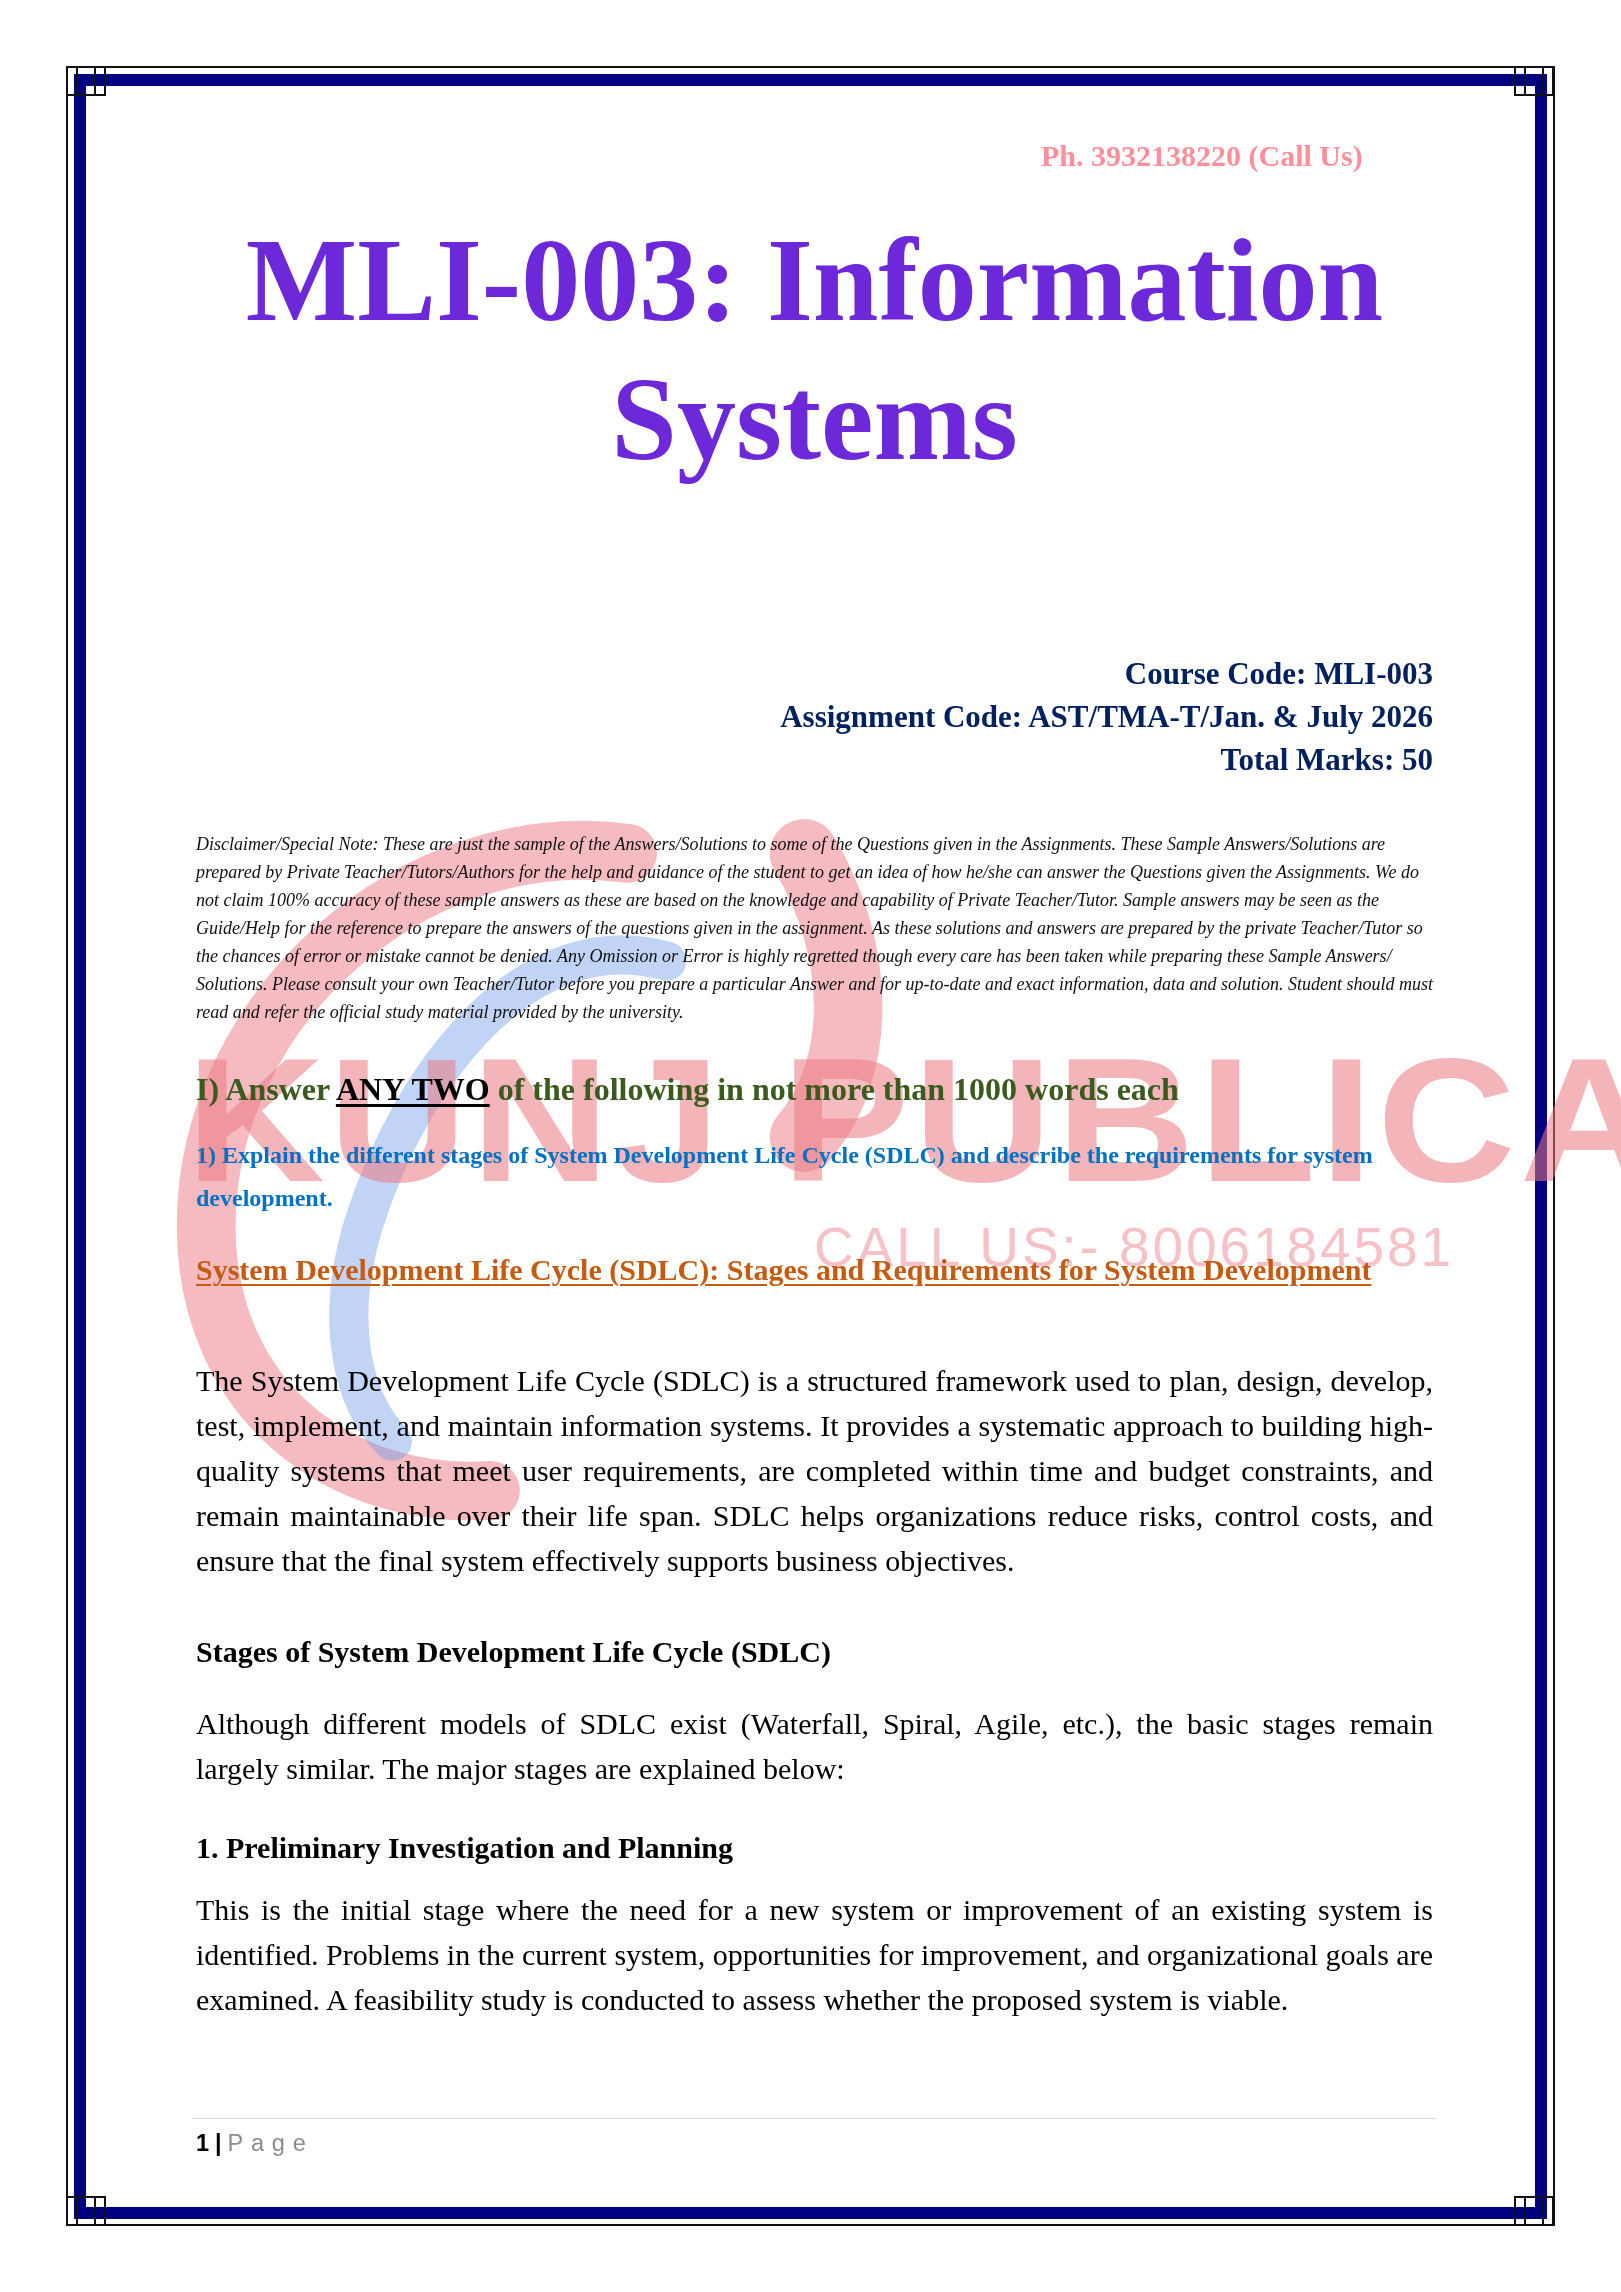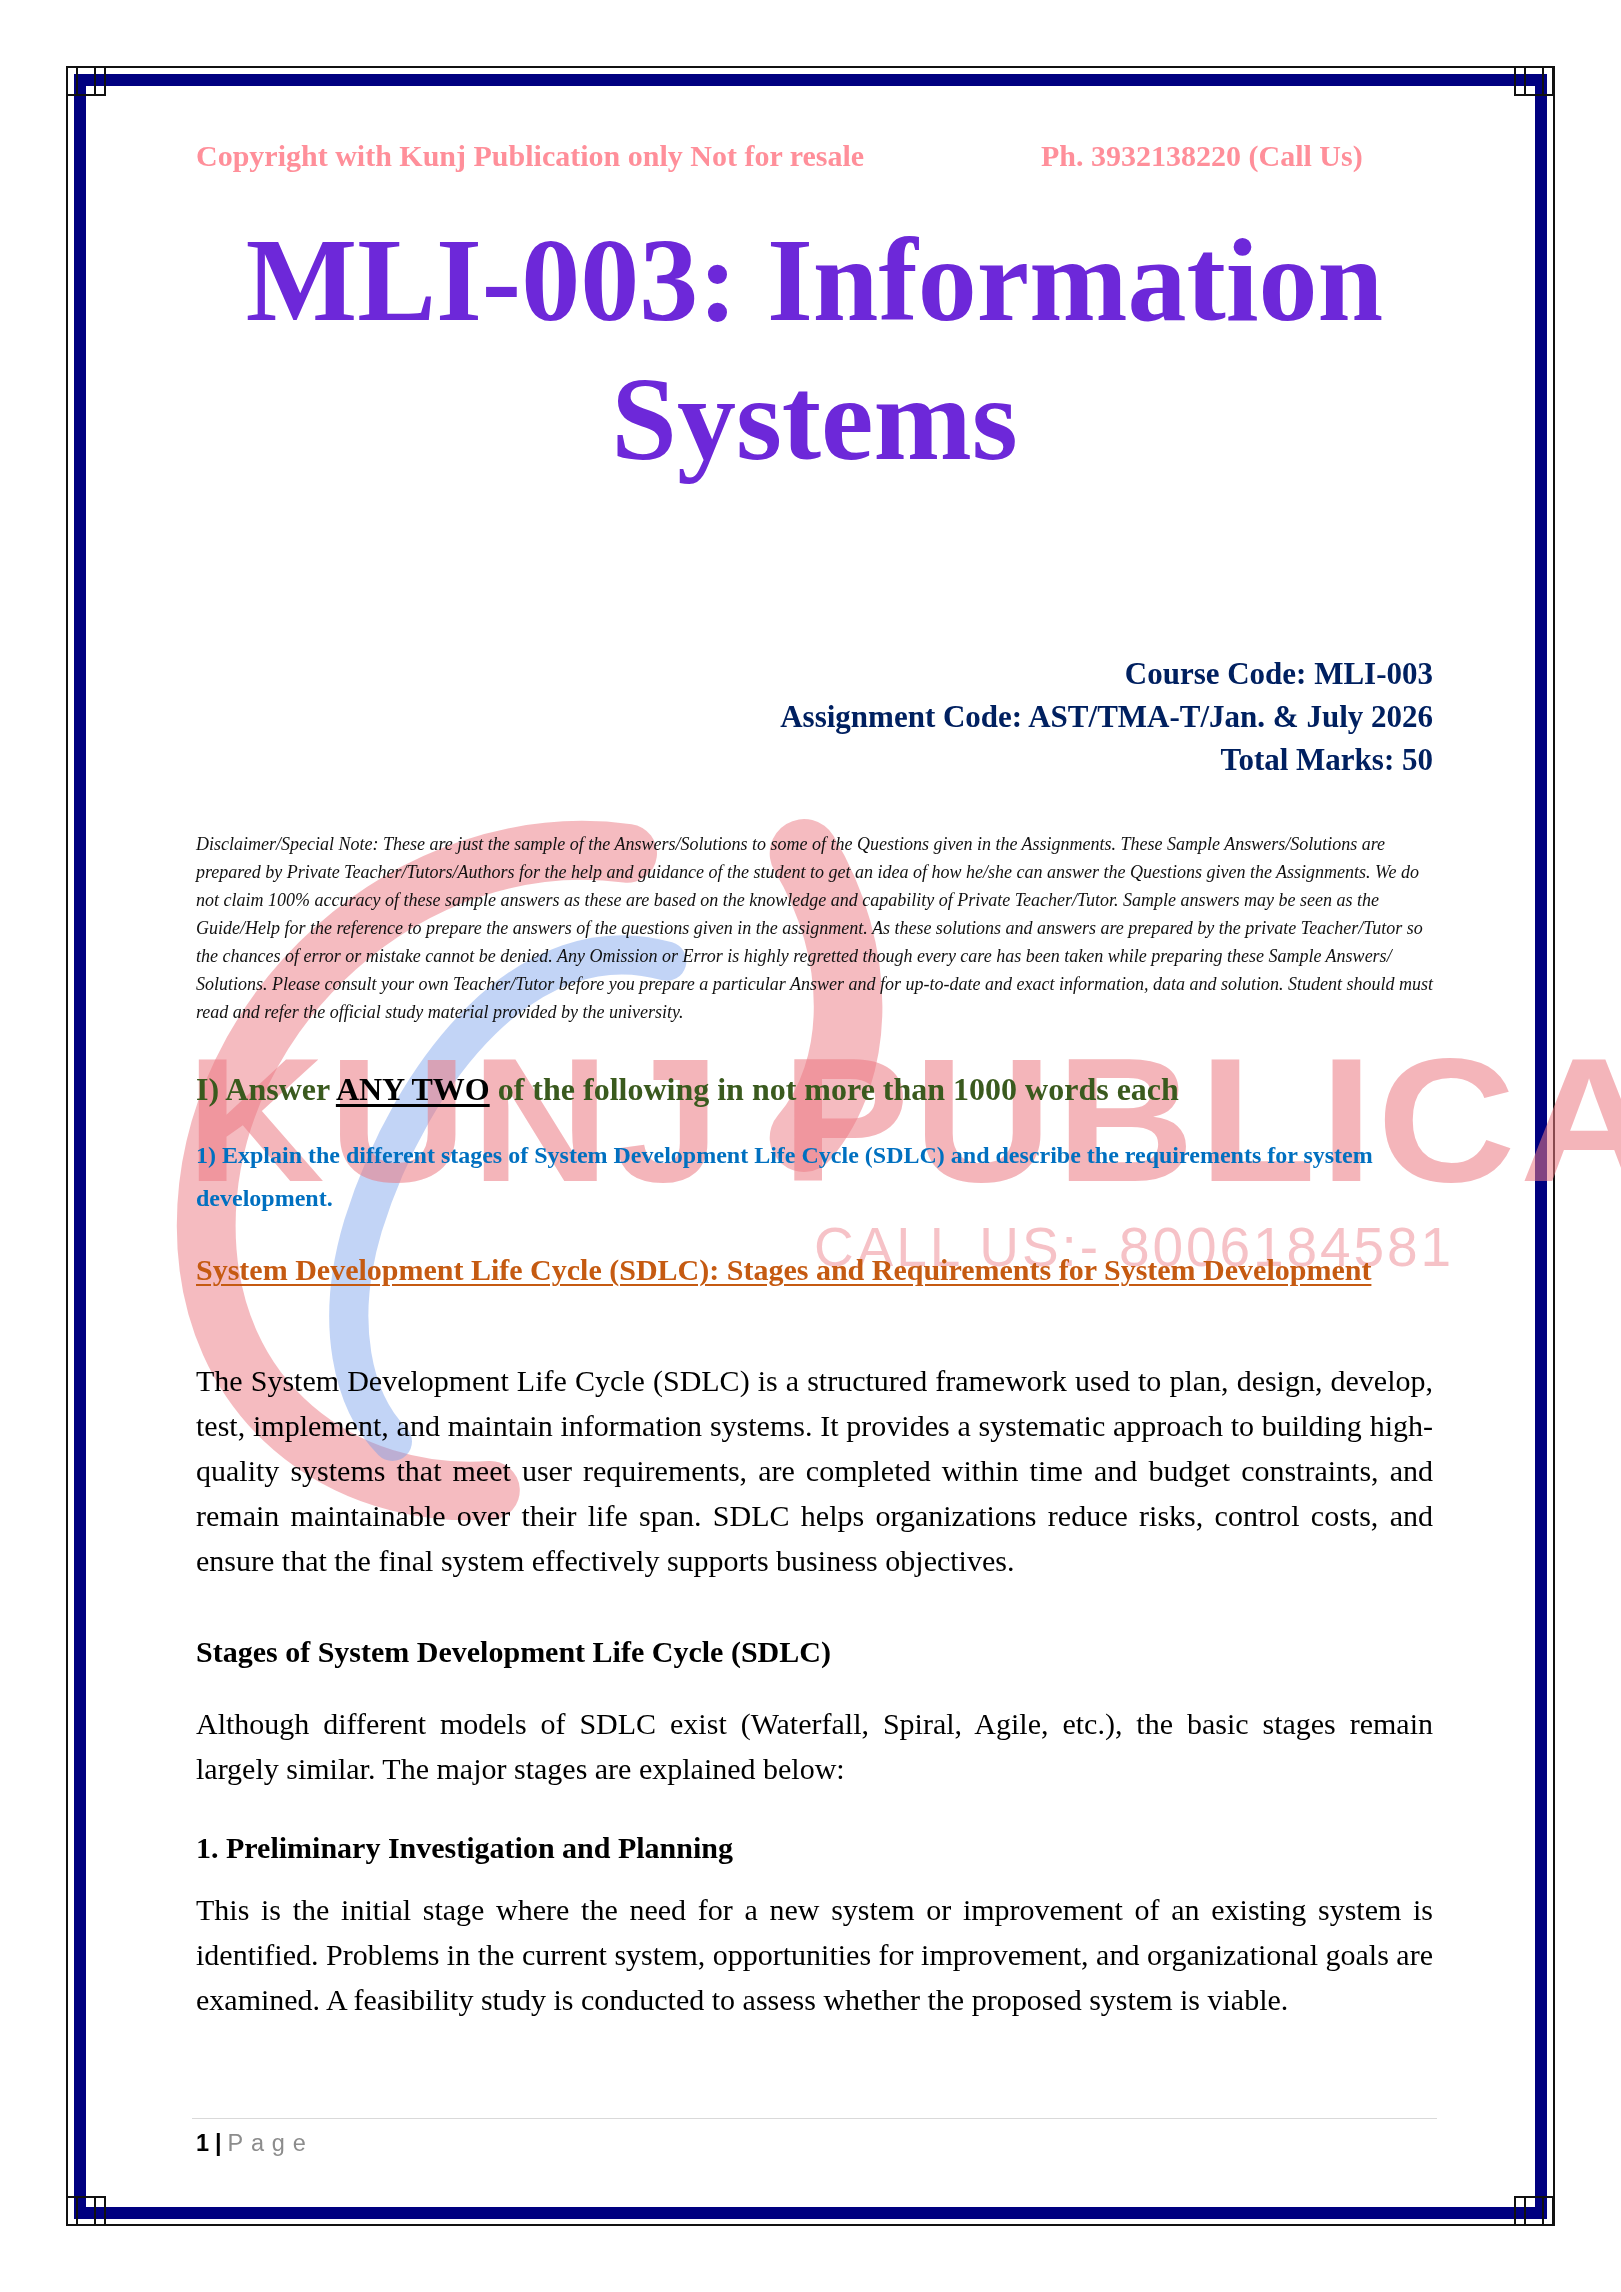--- a/index.html
+++ b/index.html
@@ -68,21 +68,20 @@
 
 <svg class="wm-logo" viewBox="0 0 900 720">
   <path d="M 520 40 C 300 10, 90 200, 90 420 C 90 600, 230 700, 380 690" fill="none" stroke="rgba(235,120,130,0.5)" stroke-width="60" stroke-linecap="round"></path>
   <path d="M 560 150 C 420 110, 300 260, 250 420 C 220 520, 240 600, 280 640" fill="none" stroke="rgba(120,160,235,0.45)" stroke-width="40" stroke-linecap="round"></path>
   <path d="M 700 40 C 760 140, 760 260, 700 330" fill="none" stroke="rgba(235,120,130,0.5)" stroke-width="70" stroke-linecap="round"></path>
 </svg>
 <div class="wm-text">KUNJ PUBLICATION</div>
 <div class="wm-call">CALL US:- 8006184581</div>
 
 <div class="header-line">
-  <span>Copyright with Kunj Publication only Not for resale</span>
   <span class="phone">Ph. 3932138220 (Call Us)</span>
 </div>
 
 <div class="title">
   <div>MLI-003: Information</div>
   <div>Systems</div>
 </div>
 
 <div class="meta">
   <div>Course Code: MLI-003</div>

